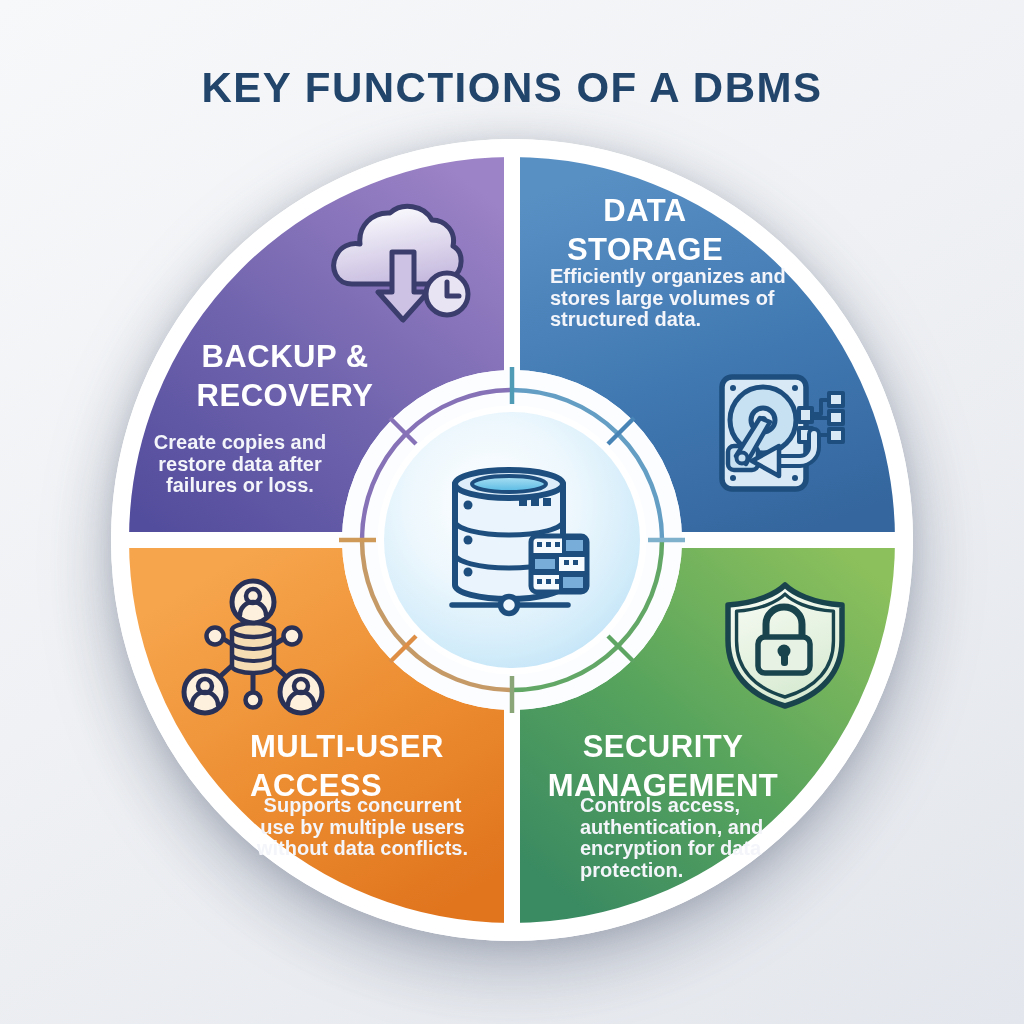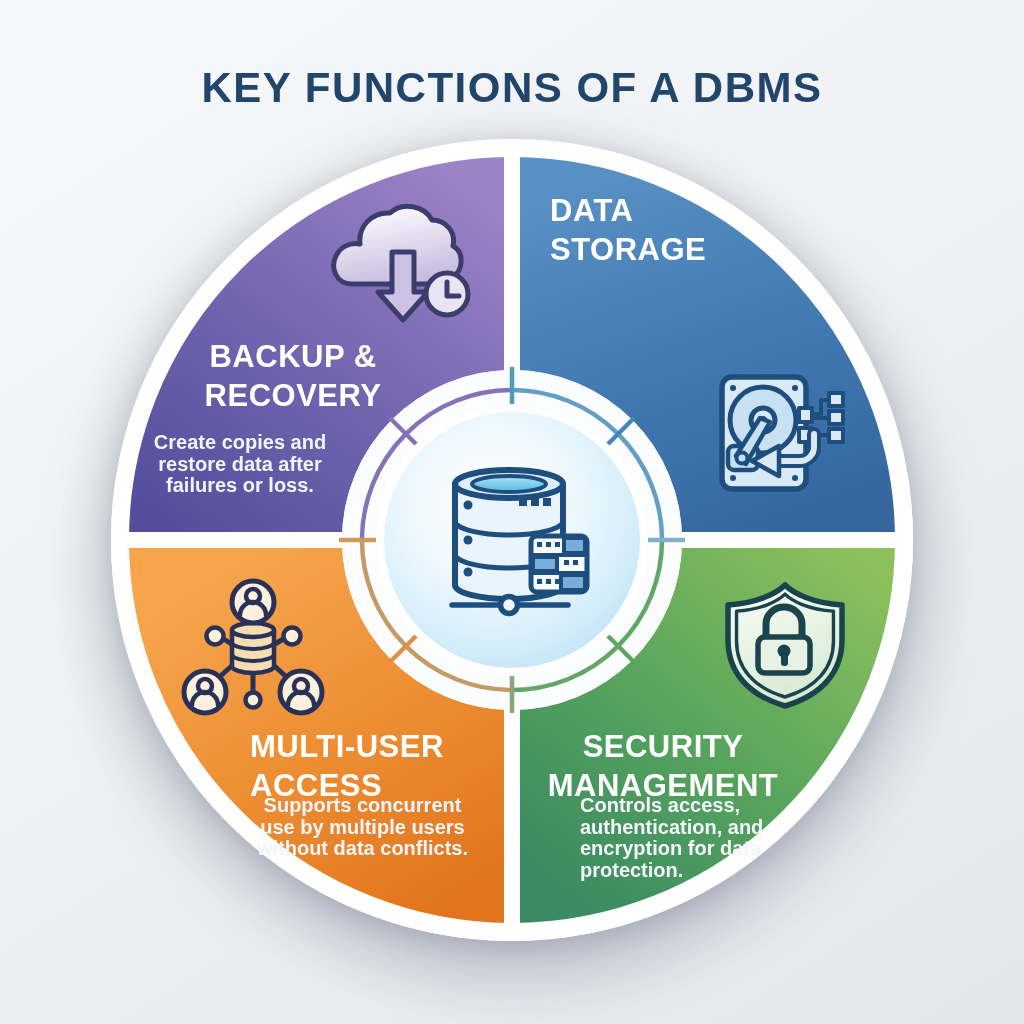--- a/index.html
+++ b/index.html
@@ -16,23 +16,23 @@
     color:#21456b;
   }
   .q-title{
     position:absolute;margin:0;font-weight:800;font-size:31px;line-height:1.25;
     letter-spacing:.5px;color:#ffffff;
   }
   .q-body{
     position:absolute;margin:0;font-weight:700;font-size:20px;line-height:1.08;
     color:#f3f5fa;
   }
-  .t-backup{left:168px;top:338px;width:250px;text-align:center;}
+  .t-backup{left:160px;top:338px;width:250px;text-align:center;}
   .b-backup{left:140px;top:424px;width:200px;text-align:center;margin-top:8px;}
-  .t-storage{left:550px;top:192px;width:190px;text-align:left;}
+  .t-storage{left:550px;top:192px;width:190px;text-align:center;}
   .b-storage{left:550px;top:266px;width:265px;text-align:left;}
   .t-multi{left:250px;top:728px;width:240px;text-align:left;}
   .b-multi{left:255px;top:795px;width:215px;text-align:center;}
   .t-security{left:533px;top:728px;width:260px;text-align:center;}
   .b-security{left:580px;top:795px;width:215px;text-align:left;}
   .wheel-shadow{filter:drop-shadow(0 22px 34px rgba(96,106,128,.40)) drop-shadow(0 5px 12px rgba(96,106,128,.25));}
 </style>
 </head>
 <body>
 
@@ -237,20 +237,21 @@
         <circle cx="784" cy="651" r="6.5" fill="#1a444d" stroke="none"></circle>
         <rect x="781" y="654" width="7" height="12" rx="3" fill="#1a444d" stroke="none"></rect>
       </g>
     </g>
   </svg>
 
   <h2 class="q-title t-backup">BACKUP &amp; RECOVERY</h2>
   <p class="q-body b-backup">Create copies and restore data after failures or loss.</p>
 
   <h2 class="q-title t-storage">DATA STORAGE</h2>
+  <p class="q-body b-storage">Efficiently organizes and stores large volumes of structured data.</p>
 
   <h2 class="q-title t-multi">MULTI-USER ACCESS</h2>
   <p class="q-body b-multi">Supports concurrent use by multiple users without data conflicts.</p>
 
   <h2 class="q-title t-security">SECURITY MANAGEMENT</h2>
   <p class="q-body b-security">Controls access, authentication, and encryption for data protection.</p>
 
 </div>
 
 </body></html>

